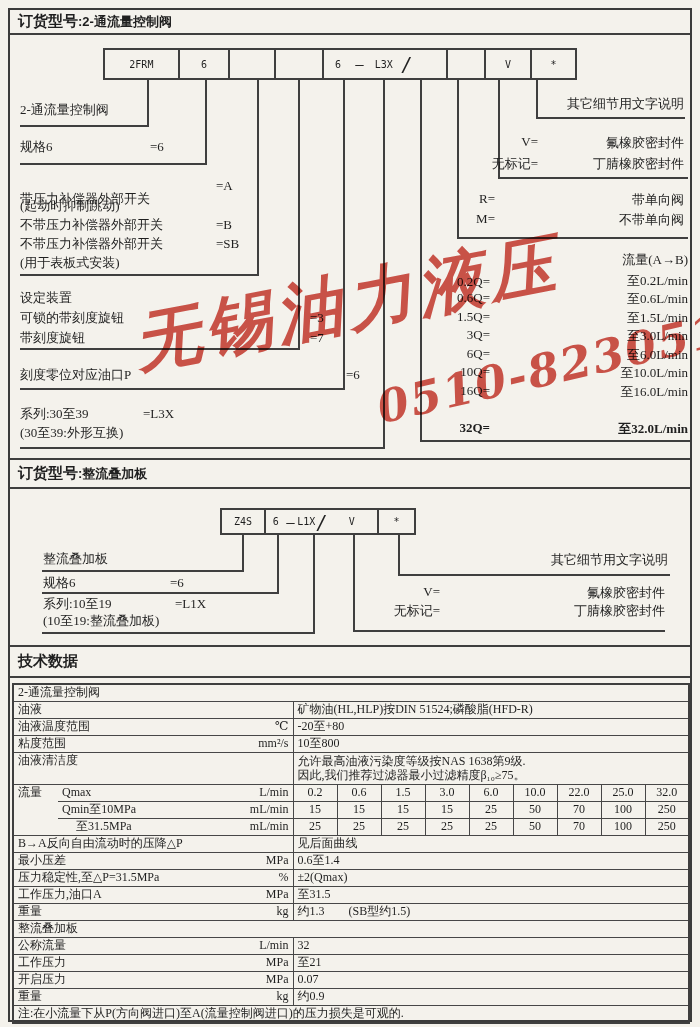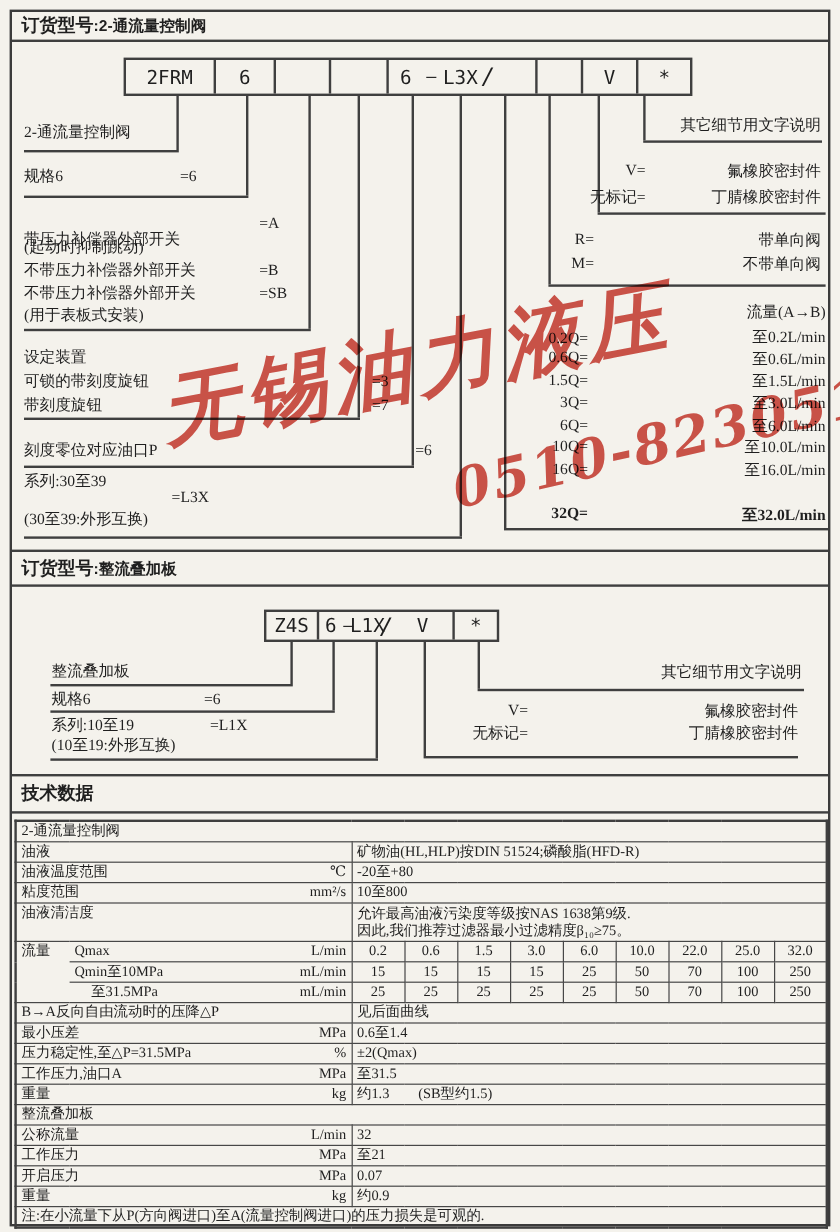--- a/index.html
+++ b/index.html
@@ -7,21 +7,21 @@
         background:#f4f2ec;
         font-family:"Liberation Serif","DejaVu Serif",serif;color:#1f1f1f;}
   .frame{position:absolute;left:8px;top:8px;width:680px;height:1010px;border:2px solid #3b3b3b;}
   .hline{position:absolute;height:2px;background:#3f3f3f;}
   .vline{position:absolute;width:2px;background:#3f3f3f;}
   .bartitle{position:absolute;left:18px;white-space:nowrap;}
   .bartitle b{font-family:"Liberation Sans","DejaVu Sans",sans-serif;font-size:15px;font-weight:700;}
   .bartitle span{font-family:"Liberation Sans","DejaVu Sans",sans-serif;font-size:13px;font-weight:700;}
   .codebox{position:absolute;border:2px solid #3f3f3f;display:flex;align-items:stretch;}
   .cc{display:flex;align-items:center;justify-content:center;
-      font-family:"DejaVu Sans Mono",monospace;font-size:16px;border-right:2px solid #3f3f3f;}
+      font-family:"DejaVu Sans Mono",monospace;font-size:10px;border-right:2px solid #3f3f3f;}
   .cc.nb{border-right:none;}
   .sep{display:flex;align-items:center;justify-content:center;
        font-family:"DejaVu Sans Mono",monospace;font-size:14px;}
   .sep.sl{font-size:19px;font-style:italic;}
   .lbl{position:absolute;font-size:13px;white-space:nowrap;line-height:1.15;}
   .flexrow{position:absolute;display:flex;justify-content:space-between;white-space:nowrap;font-size:13px;}
   .flexrow .k{text-align:right;}
   .flexrow .v{flex:1;text-align:right;}
   .ralign{text-align:right;}
   table.tech{position:absolute;left:12px;top:683px;width:676px;border-collapse:collapse;
@@ -99,21 +99,21 @@
   <div class="lbl" style="left:20px;top:237px;">不带压力补偿器外部开关</div>
   <div class="lbl" style="left:216px;top:237px;">=SB</div>
   <div class="lbl" style="left:20px;top:256px;">(用于表板式安装)</div>
   <div class="lbl" style="left:20px;top:291px;text-align:right;">设定装置</div>
   <div class="lbl" style="left:20px;top:311px;">可锁的带刻度旋钮</div>
   <div class="lbl" style="left:310px;top:311px;">=3</div>
   <div class="lbl" style="left:20px;top:331px;">带刻度旋钮</div>
   <div class="lbl" style="left:310px;top:331px;">=7</div>
   <div class="lbl" style="left:20px;top:368px;">刻度零位对应油口P</div>
   <div class="lbl" style="left:346px;top:368px;">=6</div>
-  <div class="lbl" style="left:20px;top:394px;">系列:30至39</div>
+  <div class="lbl" style="left:20px;top:407px;">系列:30至39</div>
   <div class="lbl" style="left:143px;top:407px;">=L3X</div>
   <div class="lbl" style="left:20px;top:426px;">(30至39:外形互换)</div>
 
   <div class="lbl ralign" style="left:536px;top:97px;width:148px;">其它细节用文字说明</div>
   <div class="flexrow" style="left:470px;top:134px;width:214px;">
     <span class="k" style="width:68px;">V=</span>
     <span class="v">氟橡胶密封件</span>
   </div>
   <div class="flexrow" style="left:470px;top:155px;width:214px;">
     <span class="k" style="width:68px;">无标记=</span>
@@ -187,21 +187,21 @@
   <div class="hline" style="left:42px;top:592px;width:237px;"></div>
   <div class="hline" style="left:42px;top:632px;width:273px;"></div>
   <div class="hline" style="left:398px;top:574px;width:272px;"></div>
   <div class="hline" style="left:353px;top:630px;width:312px;"></div>
 
   <div class="lbl" style="left:43px;top:552px;">整流叠加板</div>
   <div class="lbl" style="left:43px;top:576px;">规格6</div>
   <div class="lbl" style="left:170px;top:576px;">=6</div>
   <div class="lbl" style="left:43px;top:597px;">系列:10至19</div>
   <div class="lbl" style="left:175px;top:597px;">=L1X</div>
-  <div class="lbl" style="left:43px;top:614px;">(10至19:外形互换)</div>
+  <div class="lbl" style="left:43px;top:614px;">(10至19:整流叠加板)</div>
 
   <div class="lbl ralign" style="left:500px;top:553px;width:168px;">其它细节用文字说明</div>
   <div class="flexrow" style="left:370px;top:584px;width:295px;">
     <span class="k" style="width:70px;">V=</span>
     <span class="v">氟橡胶密封件</span>
   </div>
   <div class="flexrow" style="left:370px;top:602px;width:295px;">
     <span class="k" style="width:70px;">无标记=</span>
     <span class="v">丁腈橡胶密封件</span>
   </div>

